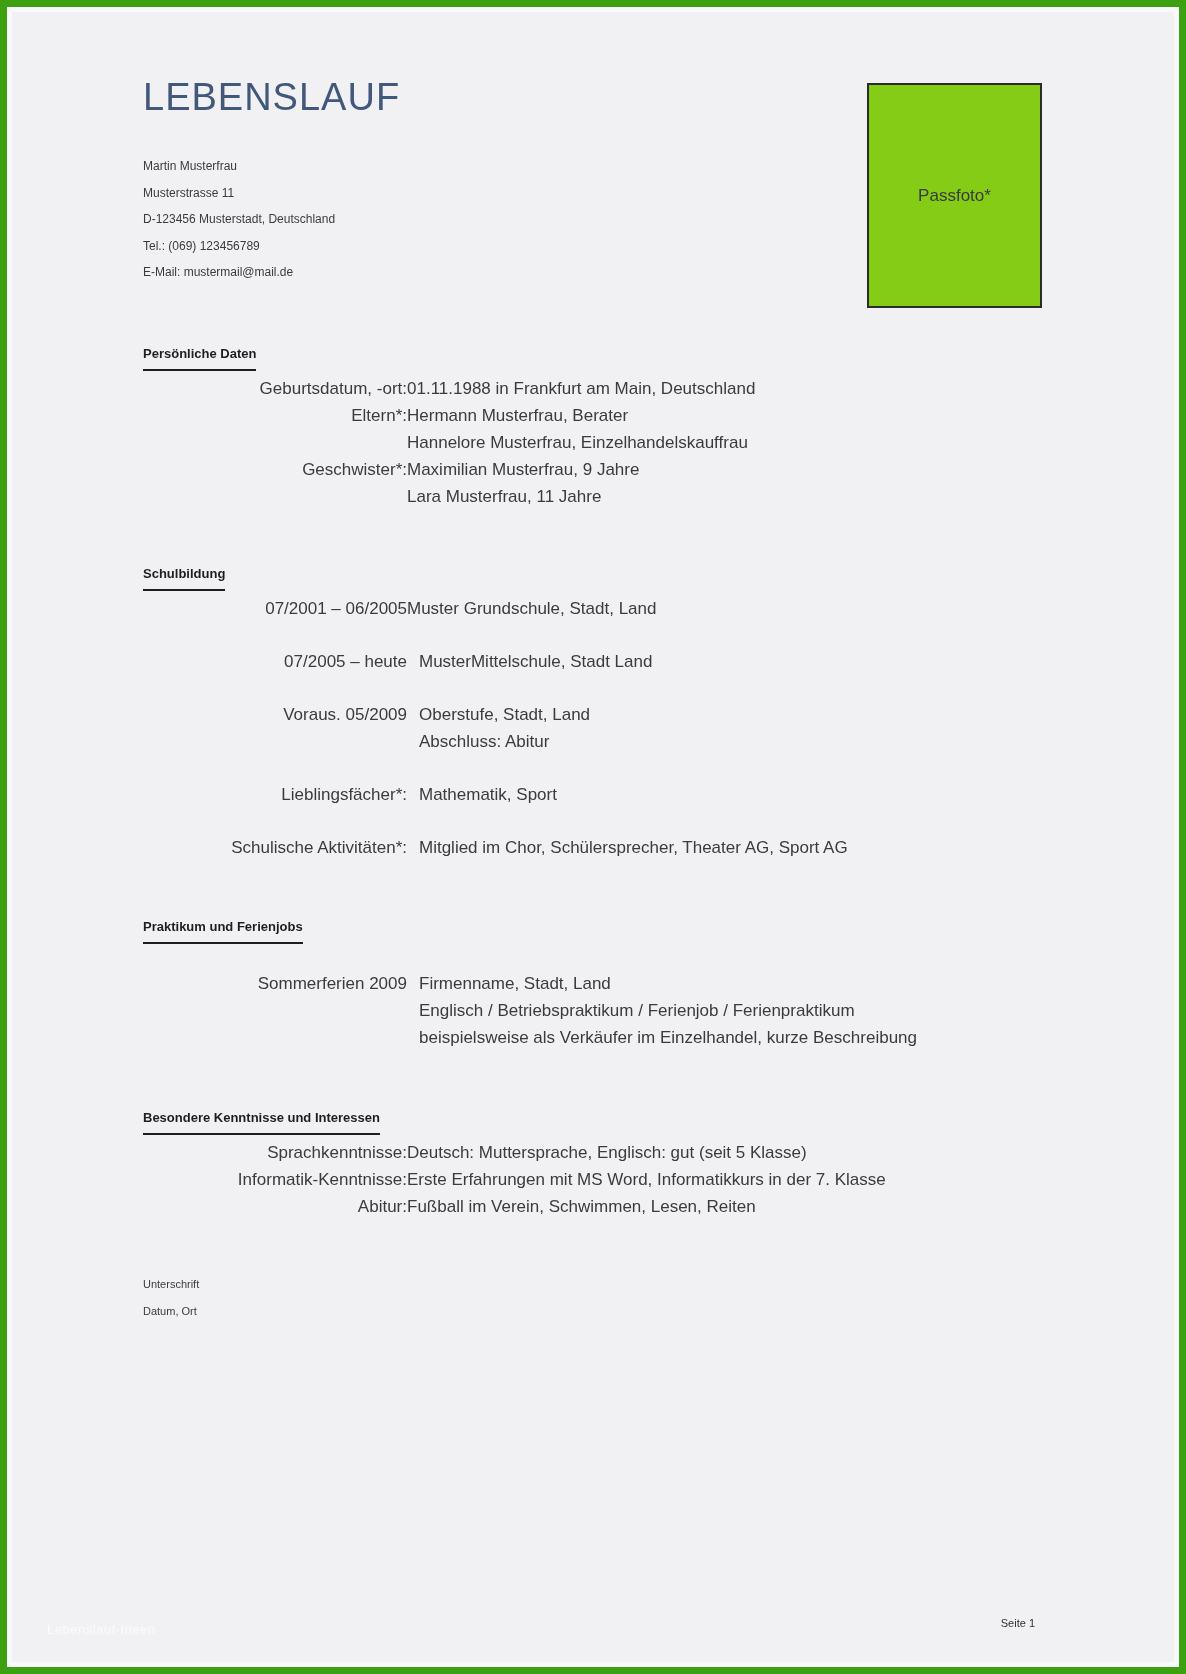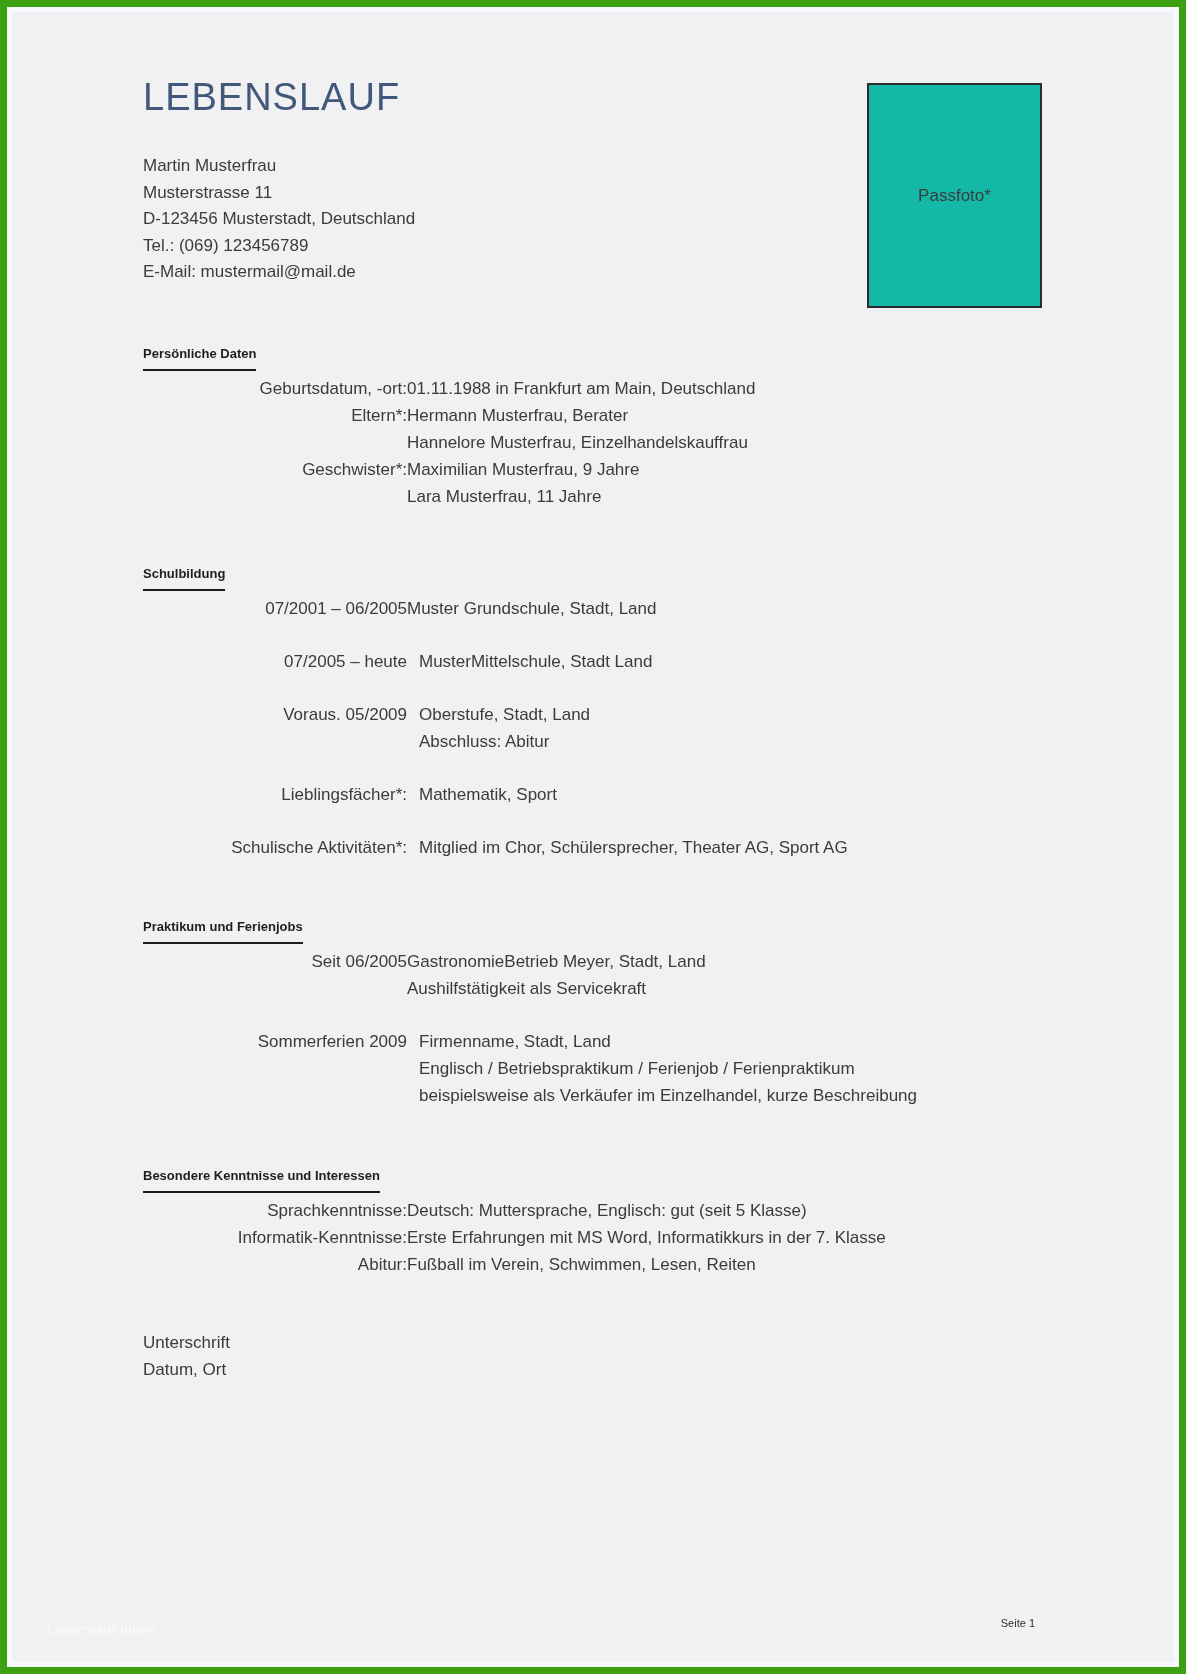--- a/index.html
+++ b/index.html
@@ -23,30 +23,30 @@
 
   h1.title {
     margin:0;
     font-size:38px;
     line-height:40px;
     font-weight:400;
     letter-spacing:1px;
     color:#42587a;
   }
 
-  .contact { margin-top:36px; font-size:17px; line-height:26.5px; }
+  .contact { margin-top:36px; font-size:12px; line-height:26.5px; }
   .contact div { white-space:nowrap; }
 
   .photo {
     position:absolute;
     left:860px; top:76px;
     width:175px; height:225px;
     box-sizing:border-box;
     border:2px solid #2b2b2d;
-    background:#14b8a6;
+    background:#84cc16;
     display:flex; align-items:center; justify-content:center;
     font-size:17px; color:#3b3b3d;
   }
 
   .cv-section .heading {
     margin:0 0 4px 0;
     font-size:13px;
     line-height:28px;
     font-weight:700;
     color:#1e1e20;
@@ -60,21 +60,21 @@
   .row { display:flex; font-size:17px; line-height:27px; }
   .row .label { flex:0 0 264px; width:264px;text-align:right; }
   .row .value { flex:1; }
   .gap { margin-top:26px;gap:12px; }
 
   .sec-pd   { margin-top:54px; }
   .sec-schul{ margin-top:50px; }
   .sec-prak { margin-top:52px; }
   .sec-bes  { margin-top:53px; }
 
-  .signature { margin-top:51px; font-size:17px; line-height:27px; }
+  .signature { margin-top:51px; font-size:11px; line-height:27px; }
 
   .page-number {
     position:absolute;
     right:144px; bottom:38px;
     font-size:11px; color:#2e2e30;
   }
   .watermark {
     position:absolute;
     left:40px; bottom:30px;
     font-size:13px;
@@ -158,27 +158,20 @@
       <div class="row gap">
         <div class="label">Schulische Aktivitäten*:</div>
         <div class="value">
           <div>Mitglied im Chor, Schülersprecher, Theater AG, Sport AG</div>
         </div>
       </div>
     </section>
 
     <section class="cv-section sec-prak">
       <h2 class="heading"><span>Praktikum und Ferienjobs</span></h2>
-      <div class="row">
-        <div class="label">Seit  06/2005</div>
-        <div class="value">
-          <div>GastronomieBetrieb Meyer, Stadt, Land</div>
-          <div>Aushilfstätigkeit als Servicekraft</div>
-        </div>
-      </div>
       <div class="row gap">
         <div class="label">Sommerferien 2009</div>
         <div class="value">
           <div>Firmenname, Stadt, Land</div>
           <div>Englisch / Betriebspraktikum / Ferienjob / Ferienpraktikum</div>
           <div>beispielsweise als Verkäufer im Einzelhandel, kurze Beschreibung</div>
         </div>
       </div>
     </section>
 

